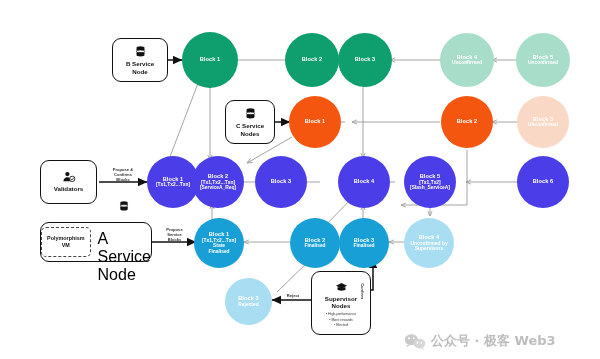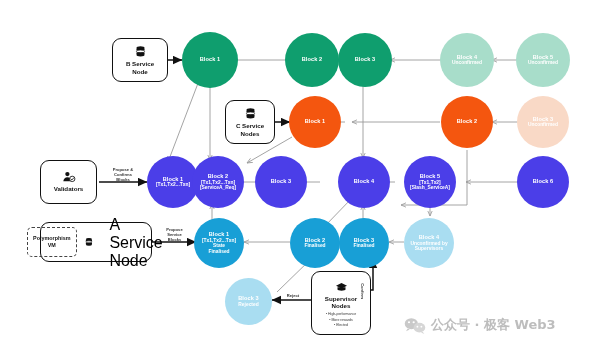--- a/index.html
+++ b/index.html
@@ -219,21 +219,21 @@
       <path d="M2.5 19c0-4.4 3.4-7.5 7.5-7.5s7.5 3.1 7.5 7.5z" fill="#111"></path>
       <circle cx="19" cy="14.5" r="5" fill="#fff" stroke="#111" stroke-width="1.6"></circle>
       <path d="M16.5 14.6 L18.4 16.5 L21.6 12.8" fill="none" stroke="#111" stroke-width="1.6" stroke-linecap="round"></path>
     </svg>
     <div class="lbl" style="margin-top:2px;">Validators</div>
   </div>
 
   <div class="boxrow" style="left:40px;top:222px;width:112px;height:40px;padding:0 6px;">
     <div class="dashbox" style="white-space:pre-line;">Polymorphism
 VM</div>
-    <div style="display:flex;align-items:center;gap:16px;">
+    <div style="display:flex;flex-direction:column;align-items:center;gap:16px;">
       <svg class="icon" width="12" height="12" viewBox="0 0 24 24">
         <ellipse cx="12" cy="5.5" rx="7.5" ry="3" fill="#111"></ellipse>
         <rect x="4.5" y="7" width="15" height="3.4" fill="#111"></rect>
         <ellipse cx="12" cy="11.8" rx="7.5" ry="2.6" fill="#fff" stroke="#111" stroke-width="1.4"></ellipse>
         <rect x="4.5" y="13.6" width="15" height="3.4" fill="#111"></rect>
         <ellipse cx="12" cy="18" rx="7.5" ry="3" fill="#111"></ellipse>
       </svg>
       <div class="lbl" style="white-space:pre-line;margin-top:2px;">A Service
 Node</div>
     </div>
@@ -255,21 +255,21 @@
 
   <div class="edge-label" style="left:99px;top:168px;width:48px;white-space:pre-line;">Propose &amp;
 Confirms
 Blocks</div>
   <div class="edge-label" style="left:152px;top:228px;width:45px;white-space:pre-line;">Propose
 Service
 Blocks</div>
   <div class="edge-label" style="left:278px;top:294px;width:30px;">Reject</div>
   <div class="edge-label" style="left:364px;top:276px;width:30px;transform:rotate(90deg);transform-origin:left top;">Confirm</div>
 
-  <div class="watermark" style="left:404px;top:316px;">
+  <div class="watermark" style="left:404px;top:332px;">
     <svg class="icon" width="22" height="17" viewBox="0 0 30 22">
       <ellipse cx="10" cy="8.5" rx="9" ry="7.5" fill="#c9c9c9"></ellipse>
       <path d="M5 15 l-2.2 4 5-2.6z" fill="#c9c9c9"></path>
       <circle cx="6.8" cy="6.6" r="1.5" fill="#ffffff"></circle>
       <circle cx="13.2" cy="6.6" r="1.5" fill="#ffffff"></circle>
       <ellipse cx="21" cy="14" rx="8" ry="6.6" fill="#d6d6d6"></ellipse>
       <path d="M25.5 19.4 l2.2 3.2 -4.6-2z" fill="#d6d6d6"></path>
       <circle cx="18.3" cy="12.6" r="1.25" fill="#ffffff"></circle>
       <circle cx="23.7" cy="12.6" r="1.25" fill="#ffffff"></circle>
     </svg>

